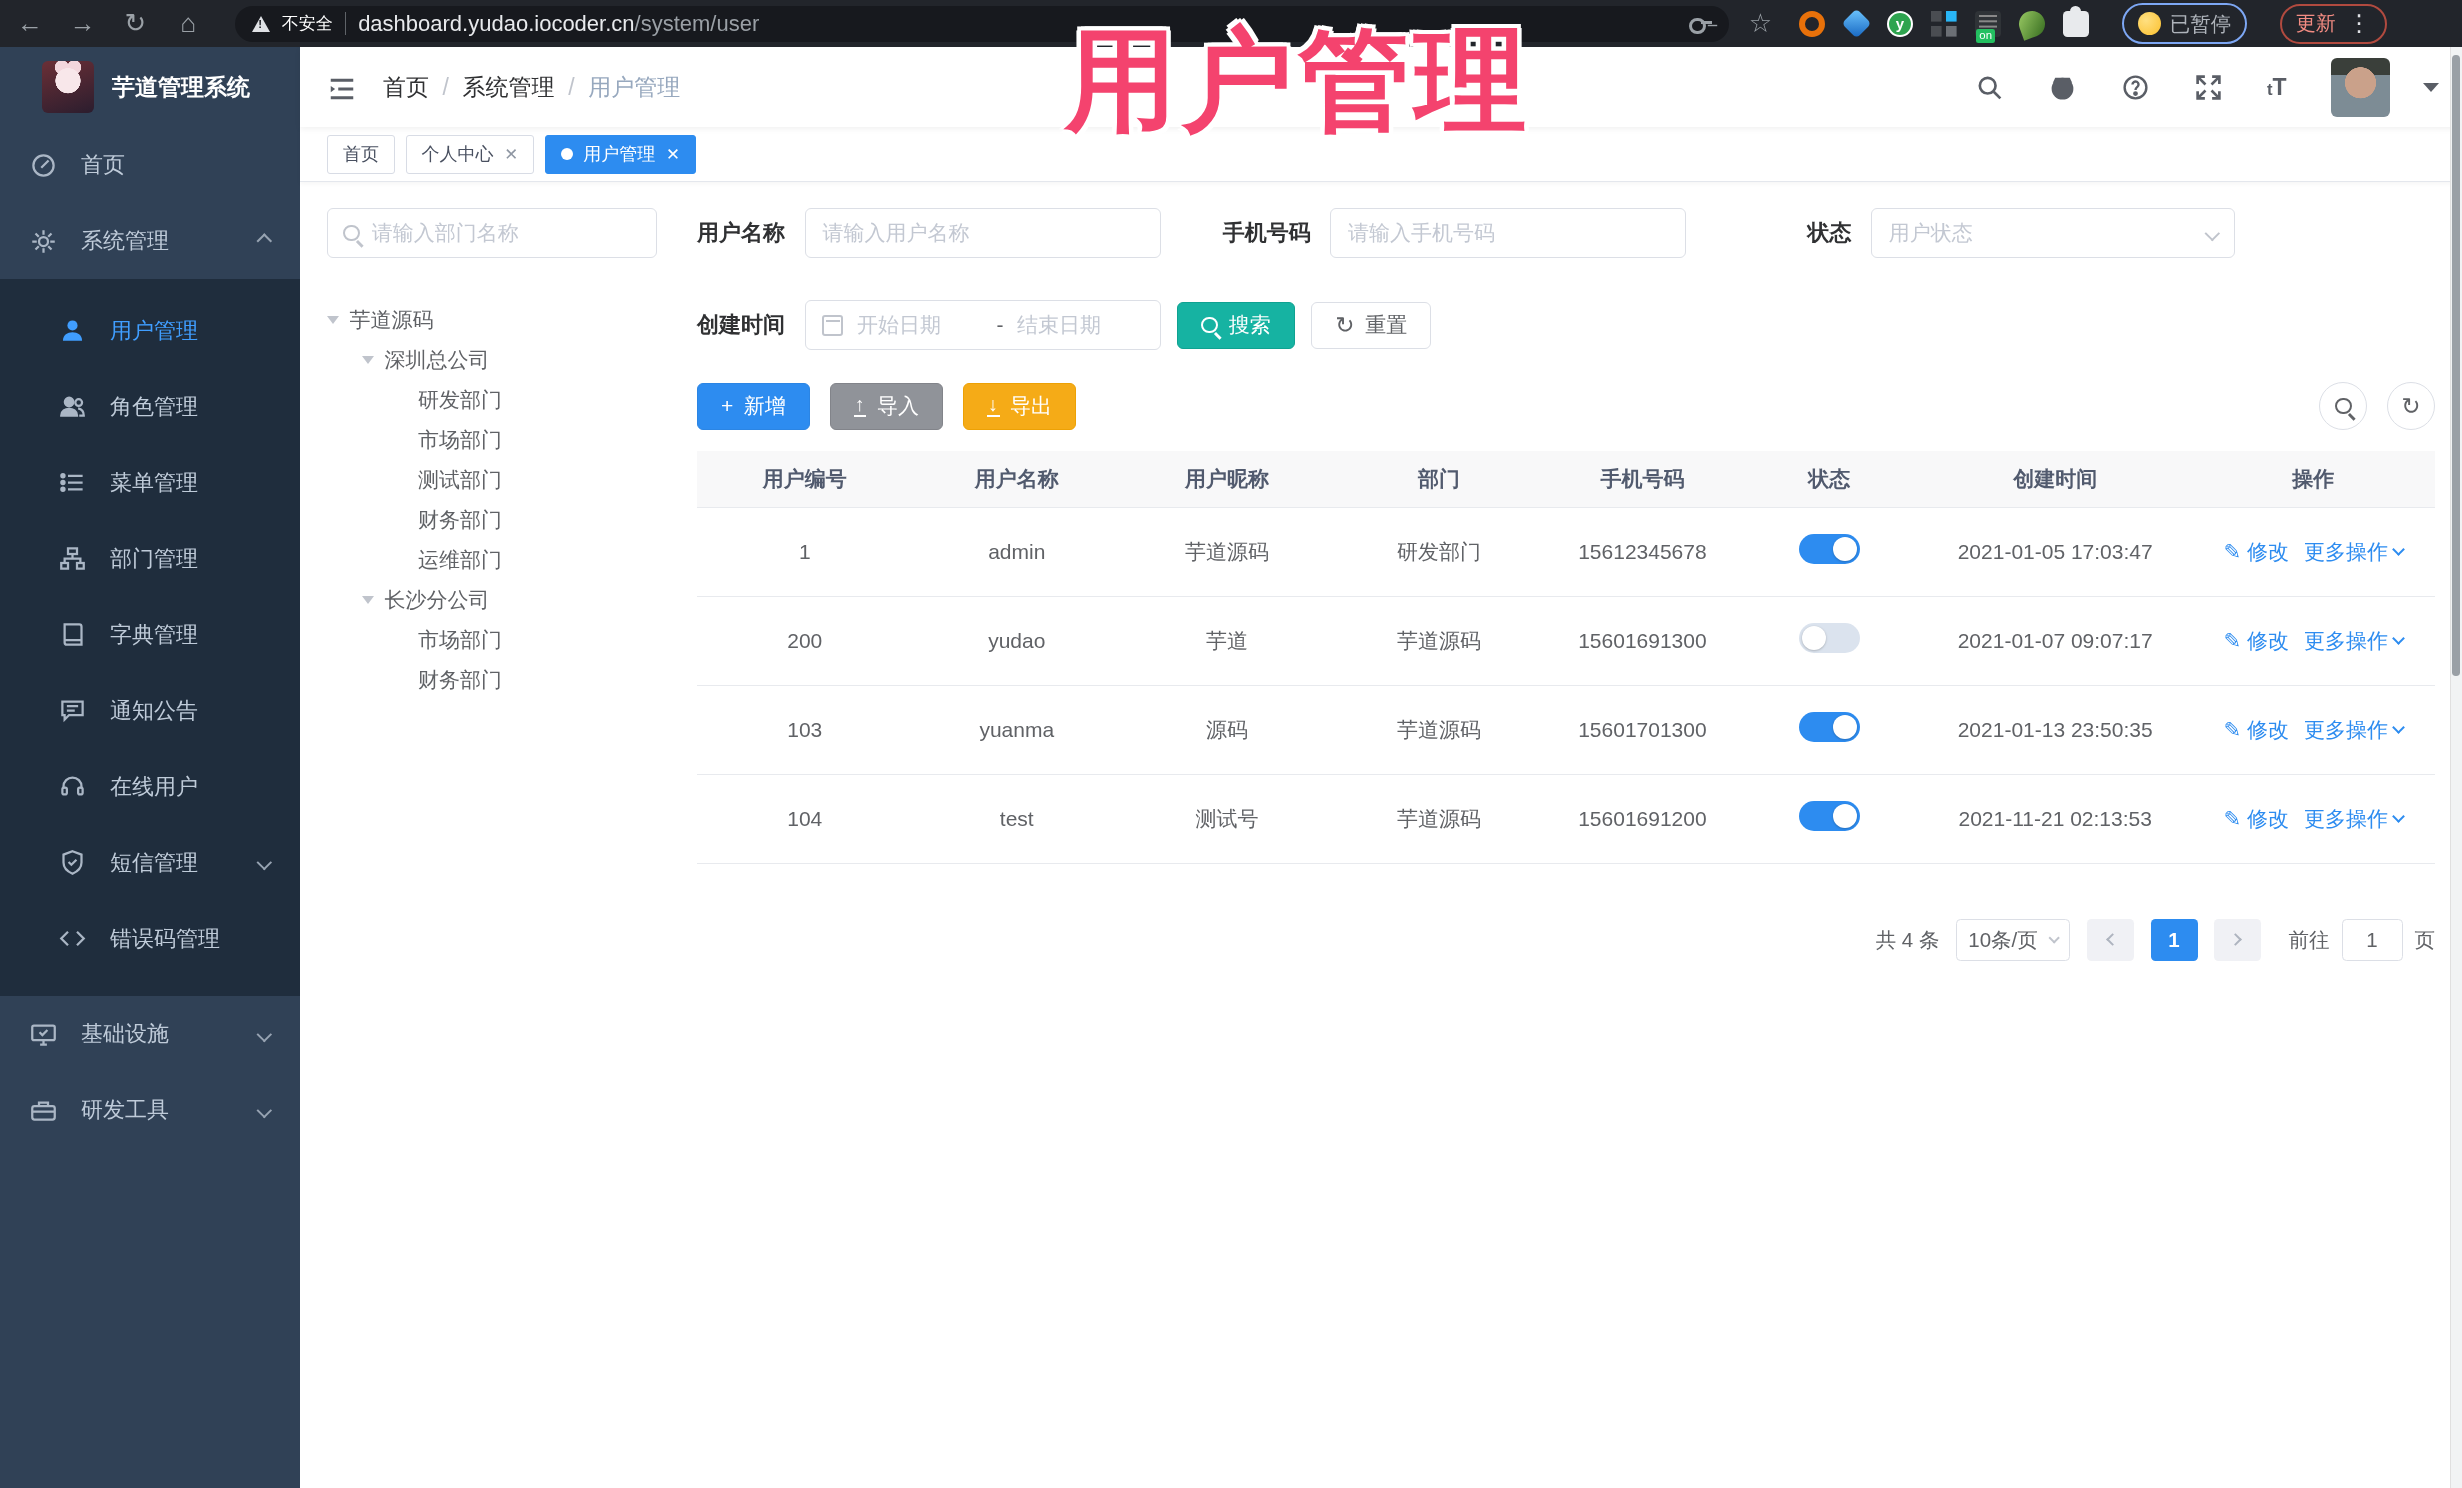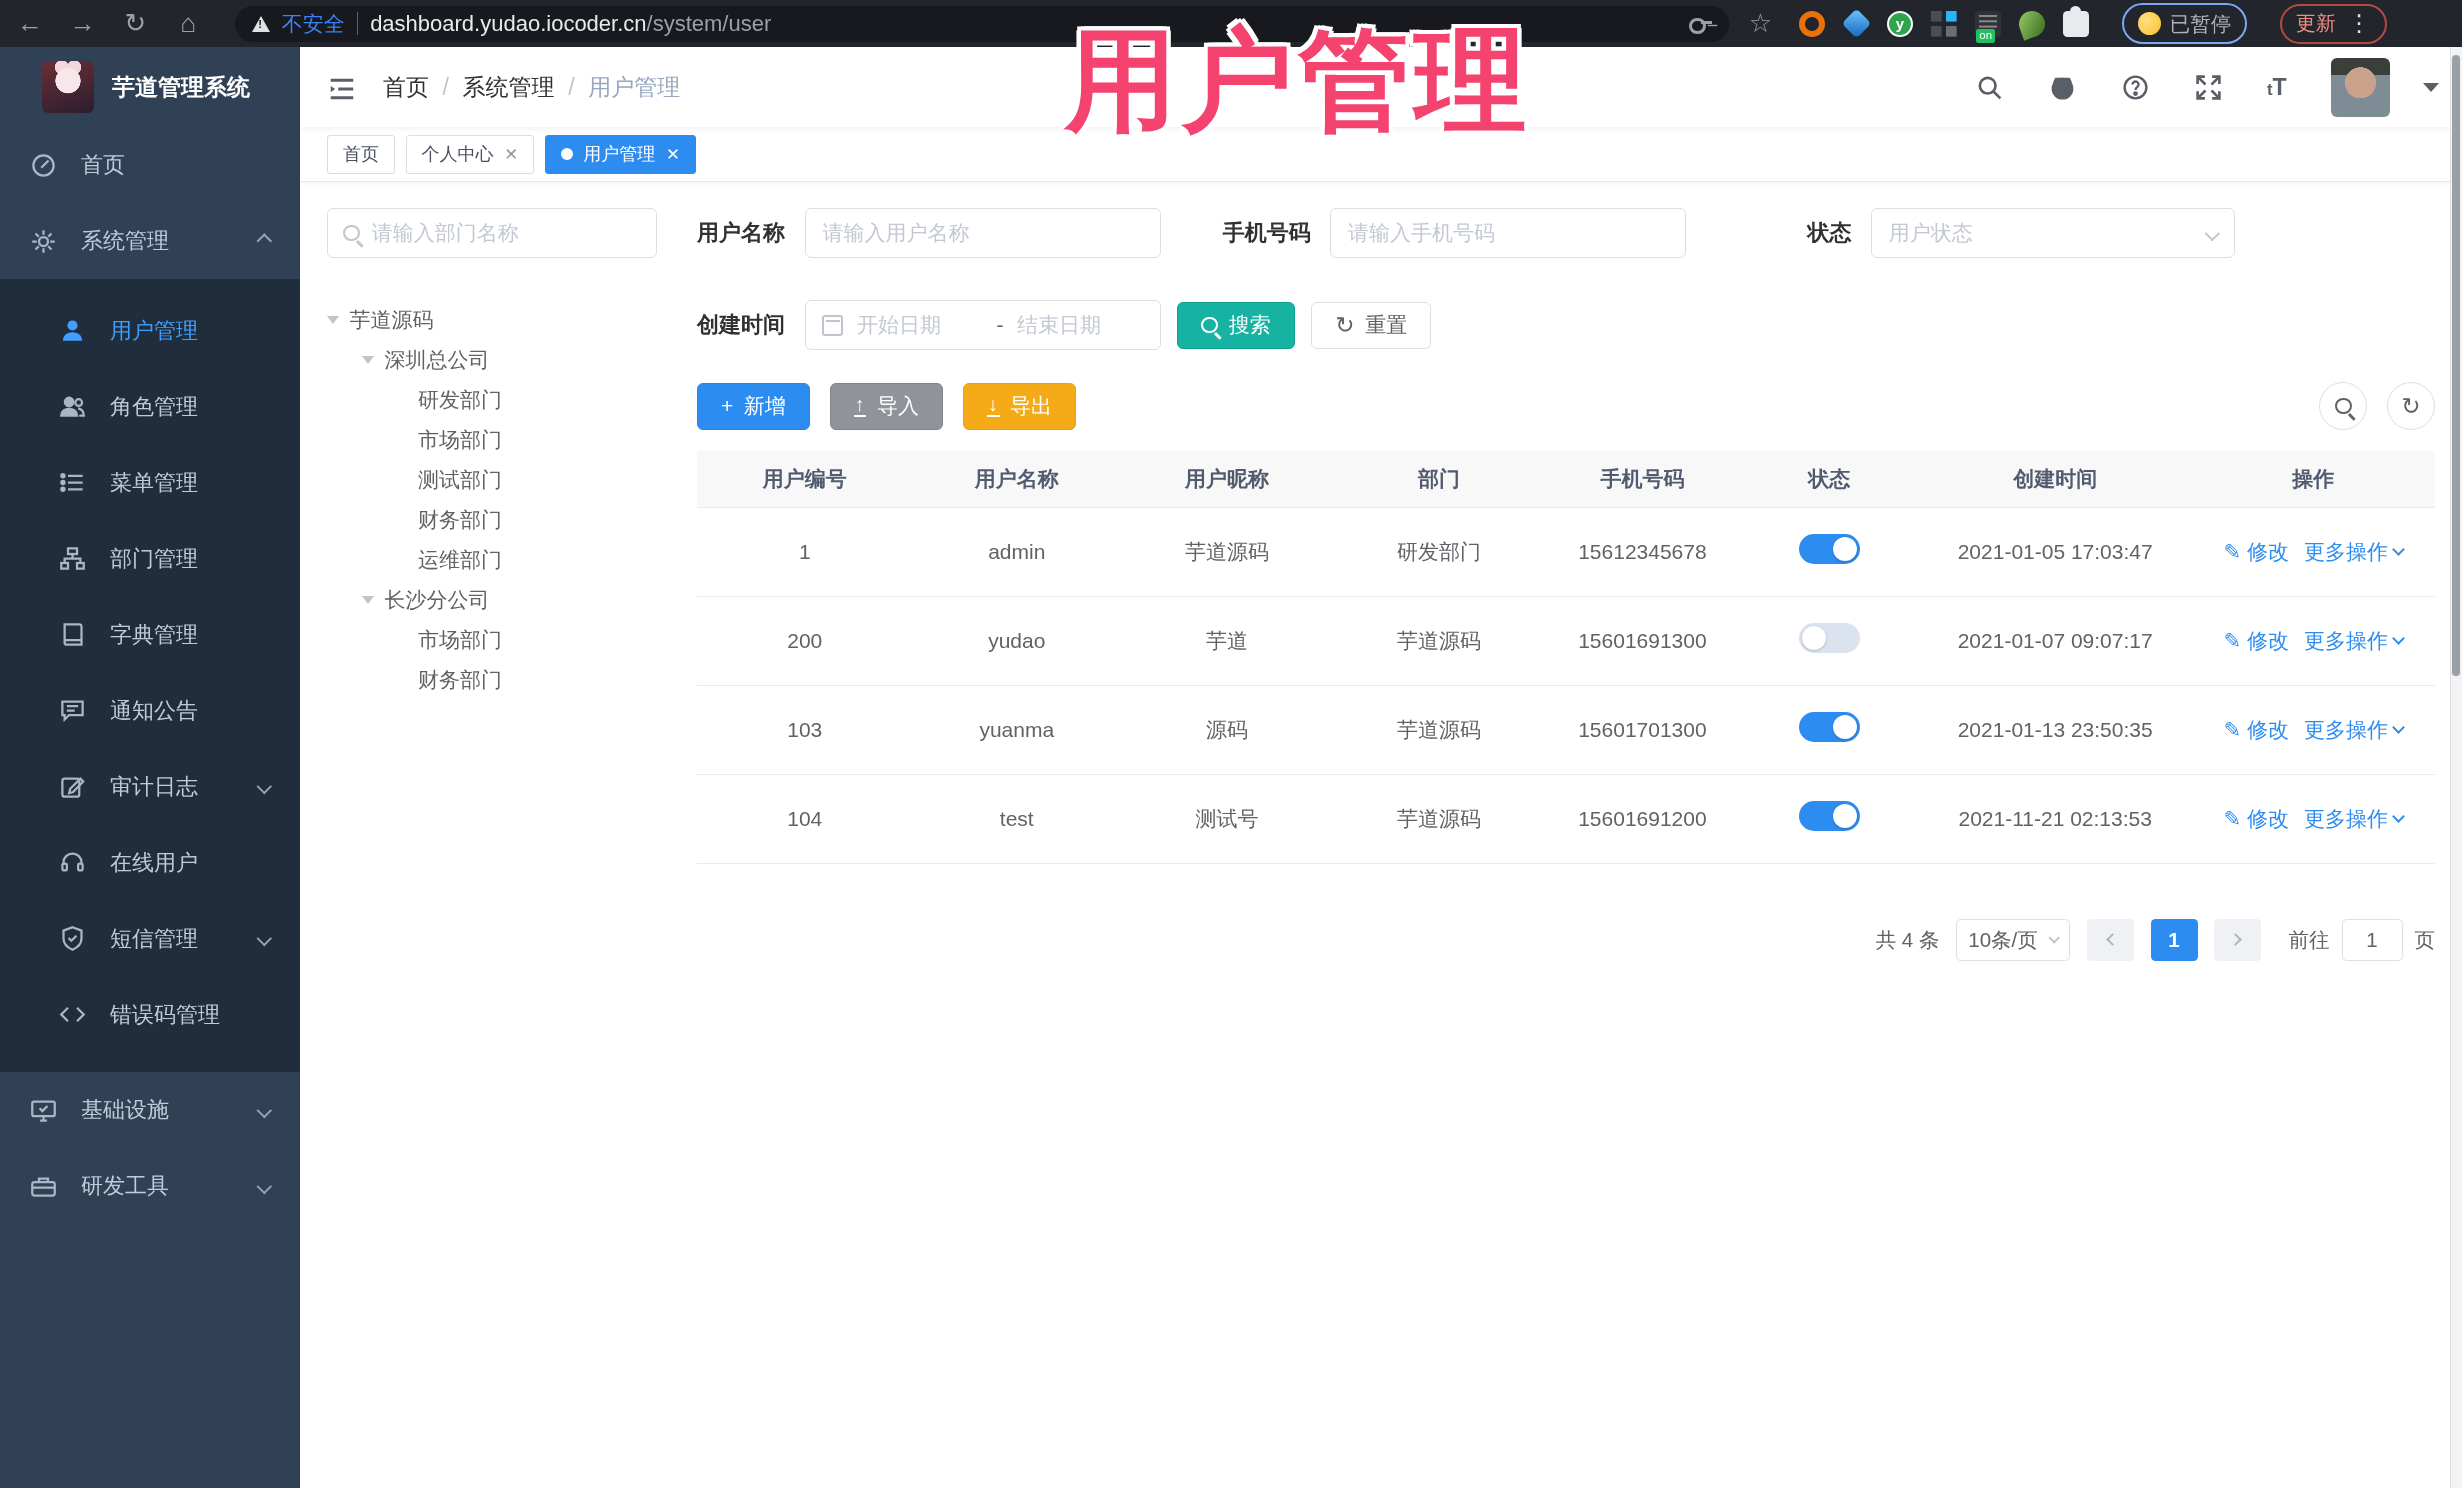--- a/index.html
+++ b/index.html
@@ -5,21 +5,21 @@
 *{margin:0;padding:0;box-sizing:border-box}
 html,body{width:2462px;height:1488px;overflow:hidden;background:#fff;
   font-family:"Liberation Sans","DejaVu Sans",sans-serif;color:#606266;}
 svg{display:block}
 
 .chrome{height:47px;background:#22252b;display:flex;align-items:center;padding:0 13.6px;gap:19.7px;position:relative;z-index:5}
 .chrome .navbtn{color:#9aa0a6;font-size:26px;width:33px;text-align:center;line-height:33px}
 .urlpill{flex:1;max-width:1494px;height:36px;background:#17191e;border-radius:18px;display:flex;align-items:center;padding:0 16.7px;gap:12px;margin-left:10.6px}
 .warn-tri{width:0;height:0;border-left:9.8px solid transparent;border-right:9.8px solid transparent;border-bottom:16.7px solid #dfe1e5;position:relative}
 .warn-tri::after{content:"!";position:absolute;left:-2.3px;top:2.3px;font-size:11.4px;color:#17191e;font-weight:bold}
-.sec-label{color:#3b82f6;font-size:21px}
+.sec-label{color:#ffffff;font-size:17px}
 .url-div{width:1.5px;height:23px;background:#5f6368}
 .url-text{font-size:22px;color:#e8eaed;white-space:nowrap;overflow:hidden;flex:1}
 .url-text .path{color:#9aa0a6}
 .key-ico{width:23px;height:15px;position:relative}
 .key-ico::before{content:"";position:absolute;left:0;top:1.5px;width:10.6px;height:10.6px;border:3px solid #9aa0a6;border-radius:50%}
 .key-ico::after{content:"";position:absolute;left:12px;top:5.3px;width:10.6px;height:3px;background:#9aa0a6;box-shadow:6px 3px 0 -0.8px #9aa0a6}
 .star{color:#9aa0a6;font-size:26px}
 .exts{display:flex;align-items:center;gap:18px;margin-left:7.6px}
 .ext{width:26px;height:26px;position:relative}
 .ext-orange{border:6px solid #e8710a;border-radius:50%}
@@ -269,31 +269,20 @@
             </span>
           <span>字典管理</span>
         </div>
         <div class="mitem">
           <span class="ic">
               <svg viewBox="0 0 24 24" fill="none" stroke="currentColor" stroke-width="2">
                 <path d="M3 4h18v12H9l-4 4v-4H3zM7 8h10M7 12h7"></path>
               </svg>
             </span>
           <span>通知公告</span>
-        </div>
-        <div class="mitem">
-          <span class="ic">
-              <svg viewBox="0 0 24 24" fill="none" stroke="currentColor" stroke-width="2">
-                <rect x="3" y="5" width="15" height="16" rx="2"></rect>
-                <path d="M10 14l9-9 2.5 2.5L12.5 17l-3.5 1z"></path>
-              </svg>
-            </span>
-          <span>审计日志</span>
-          <span class="grow"></span>
-          <span class="chev down"></span>
         </div>
         <div class="mitem">
           <span class="ic">
               <svg viewBox="0 0 24 24" fill="none" stroke="currentColor" stroke-width="2">
                 <path d="M4 14v-2a8 8 0 0116 0v2"></path>
                 <rect x="3" y="13" width="4" height="6" rx="1.5"></rect>
                 <rect x="17" y="13" width="4" height="6" rx="1.5"></rect>
               </svg>
             </span>
           <span>在线用户</span>

